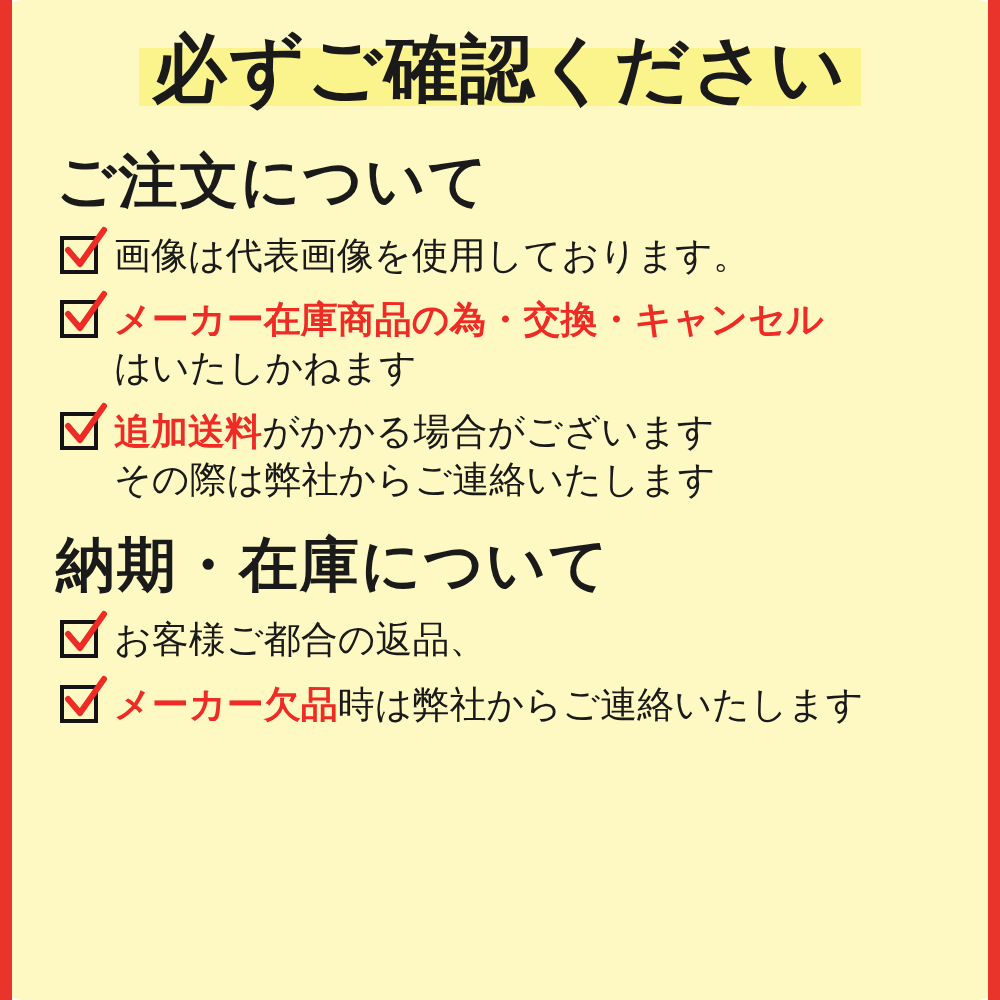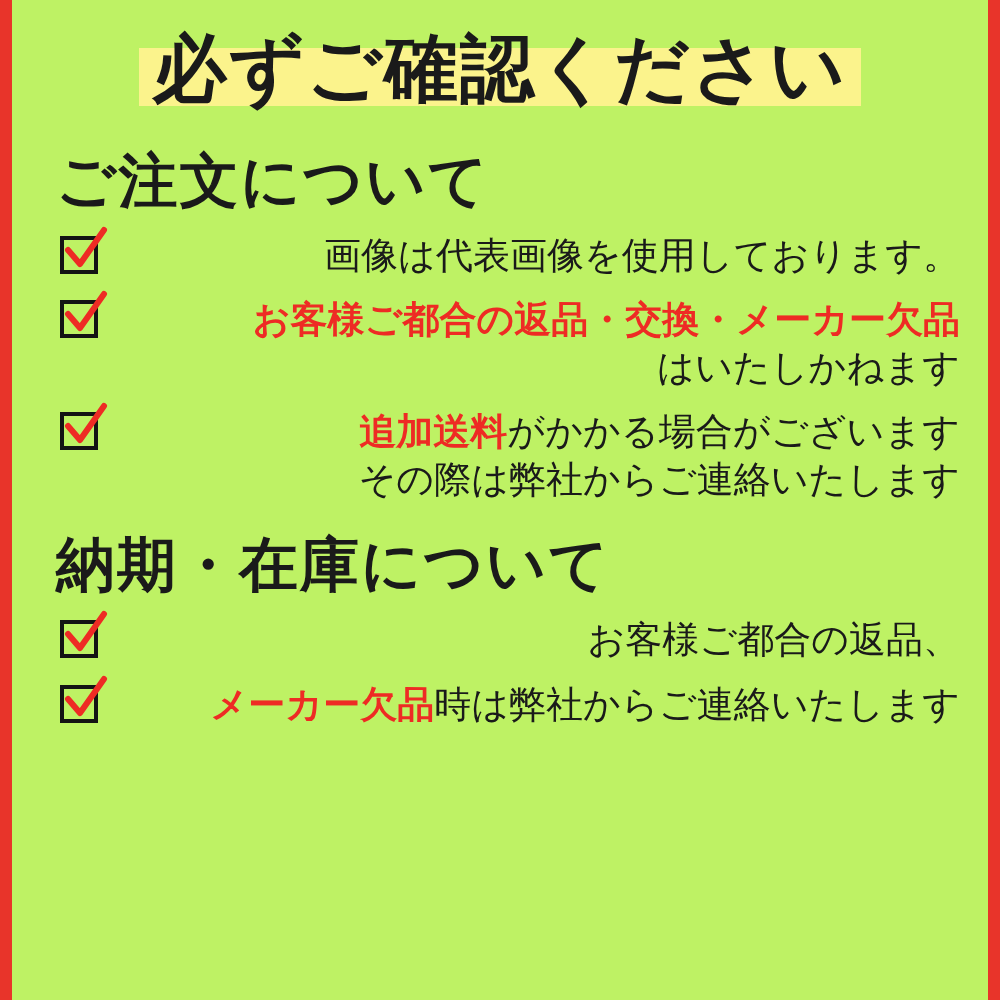--- a/index.html
+++ b/index.html
@@ -11,21 +11,22 @@
     height: 1000px;
     background: #ffffff;
     font-family: "Liberation Sans", "DejaVu Sans", sans-serif;
     overflow: hidden;
   }
   .page {
     position: relative;
     width: 1000px;
     height: 1000px;
     box-sizing: border-box;
-    background: #bef264;
+    background: #fef9c3;
+    border-radius: 22px;
   }
   
   .side-bar {
     position: absolute;
     top: 0;
     width: 12px;
     height: 1000px;
     background: #e8342a;
   }
   .side-bar.left { left: 0; }
@@ -80,21 +81,20 @@
   }
   .section-heading.second {
     margin-top: 22px;
   }
 
   
   .item {
     position: relative;
     margin: 0 0 16px 18px;
     padding-left: 56px;
-    text-align: right;
   }
   .item:last-child { margin-bottom: 9px; }
 
   .check {
     position: absolute;
     left: 2px;
     top: 4px;
     width: 38px;
     height: 38px;
     box-sizing: border-box;
@@ -160,21 +160,21 @@
       </span>
       <div class="line">画像は代表画像を使用しております。</div>
     </div>
 
     <div class="item">
       <span class="check">
         <svg viewBox="0 0 48 48" aria-hidden="true">
             <path d="M8 24 L20 38 L44 4" fill="none" stroke="#ee2b24" stroke-width="6" stroke-linecap="round" stroke-linejoin="round"></path>
           </svg>
       </span>
-      <div class="line red">お客様ご都合の返品・交換・メーカー欠品</div>
+      <div class="line red">メーカー在庫商品の為・交換・キャンセル</div>
       <div class="line">はいたしかねます</div>
     </div>
 
     <div class="item">
       <span class="check">
         <svg viewBox="0 0 48 48" aria-hidden="true">
             <path d="M8 24 L20 38 L44 4" fill="none" stroke="#ee2b24" stroke-width="6" stroke-linecap="round" stroke-linejoin="round"></path>
           </svg>
       </span>
       <div class="line"><span class="red">追加送料</span><span>がかかる場合がございます</span></div>

